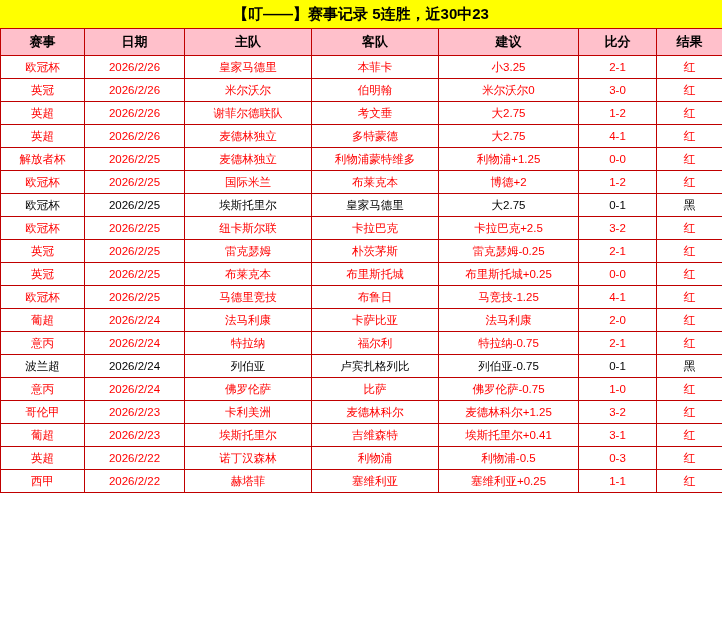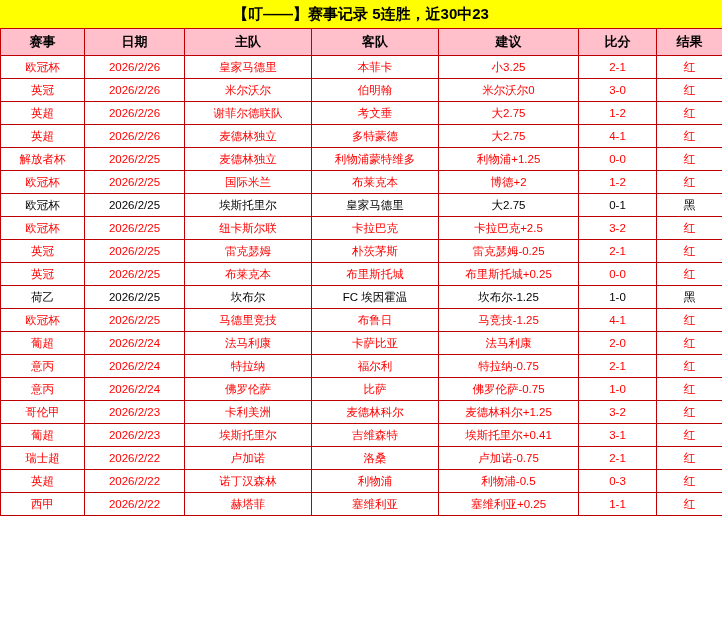--- a/index.html
+++ b/index.html
@@ -133,29 +133,20 @@
         <tr>
           <td>英冠</td>
           <td>2026/2/25</td>
           <td>布莱克本</td>
           <td>布里斯托城</td>
           <td>布里斯托城+0.25</td>
           <td>0-0</td>
           <td class=" res">红</td>
         </tr>
         <tr>
-          <td class="black">荷乙</td>
-          <td class="black">2026/2/25</td>
-          <td class="black">坎布尔</td>
-          <td class="black">FC 埃因霍温</td>
-          <td class="black">坎布尔-1.25</td>
-          <td class="black">1-0</td>
-          <td class="black res">黑</td>
-        </tr>
-        <tr>
           <td>欧冠杯</td>
           <td>2026/2/25</td>
           <td>马德里竞技</td>
           <td>布鲁日</td>
           <td>马竞技-1.25</td>
           <td>4-1</td>
           <td class=" res">红</td>
         </tr>
         <tr>
           <td>葡超</td>
@@ -169,20 +160,29 @@
         <tr>
           <td>意丙</td>
           <td>2026/2/24</td>
           <td>特拉纳</td>
           <td>福尔利</td>
           <td>特拉纳-0.75</td>
           <td>2-1</td>
           <td class=" res">红</td>
         </tr>
         <tr>
+          <td class="black">波兰超</td>
+          <td class="black">2026/2/24</td>
+          <td class="black">列伯亚</td>
+          <td class="black">卢宾扎格列比</td>
+          <td class="black">列伯亚-0.75</td>
+          <td class="black">0-1</td>
+          <td class="black res">黑</td>
+        </tr>
+        <tr>
           <td>意丙</td>
           <td>2026/2/24</td>
           <td>佛罗伦萨</td>
           <td>比萨</td>
           <td>佛罗伦萨-0.75</td>
           <td>1-0</td>
           <td class=" res">红</td>
         </tr>
         <tr>
           <td>哥伦甲</td>
@@ -196,29 +196,20 @@
         <tr>
           <td>葡超</td>
           <td>2026/2/23</td>
           <td>埃斯托里尔</td>
           <td>吉维森特</td>
           <td>埃斯托里尔+0.41</td>
           <td>3-1</td>
           <td class=" res">红</td>
         </tr>
         <tr>
-          <td>瑞士超</td>
-          <td>2026/2/22</td>
-          <td>卢加诺</td>
-          <td>洛桑</td>
-          <td>卢加诺-0.75</td>
-          <td>2-1</td>
-          <td class=" res">红</td>
-        </tr>
-        <tr>
           <td>英超</td>
           <td>2026/2/22</td>
           <td>诺丁汉森林</td>
           <td>利物浦</td>
           <td>利物浦-0.5</td>
           <td>0-3</td>
           <td class=" res">红</td>
         </tr>
         <tr>
           <td>西甲</td>

